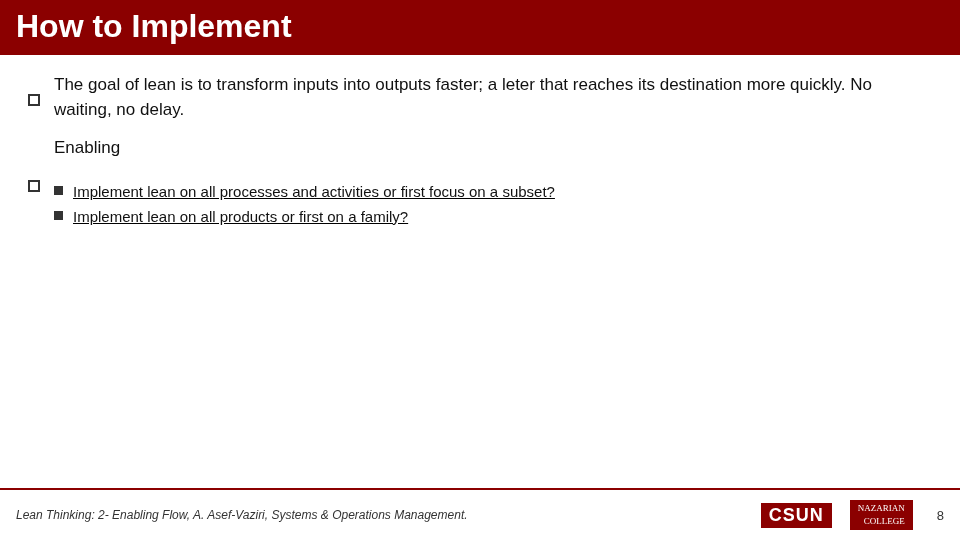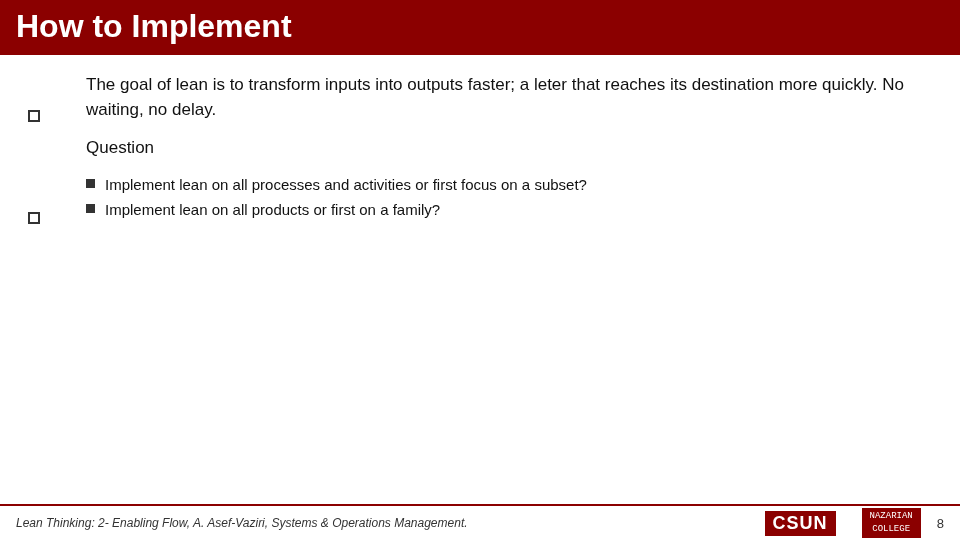--- a/index.html
+++ b/index.html
@@ -27,23 +27,22 @@
       font-family: Arial, sans-serif;
     }
 
     
     .content {
       padding: 18px 28px 10px 28px;
     }
 
     .bullet-item {
       display: flex;
-      align-items: flex-end;
+      align-items: center;
       margin-bottom: 14px;
-      gap: 32px;
     }
 
     .bullet-square {
       width: 12px;
       height: 12px;
       background: transparent;
       border: 2px solid #333;
       margin-top: 4px;
       margin-right: 14px;
       flex-shrink: 0;
@@ -51,22 +50,23 @@
 
     .bullet-text {
       font-size: 17px;
       line-height: 1.45;
       color: #111;
       font-family: Arial, sans-serif;
     }
 
     
     .sub-bullets {
-      margin-top: 13px;
+      margin-top: 20px;
       margin-left: 0;
+      text-decoration: underline;
     }
 
     .sub-bullet-item {
       display: flex;
       align-items: flex-start;
       margin-bottom: 4px;
     }
 
     .sub-bullet-square {
       width: 9px;
@@ -91,61 +91,61 @@
       color: #111;
       font-family: Arial, sans-serif;
     }
 
     
     .footer {
       position: absolute;
       bottom: 0;
       left: 0;
       right: 0;
-      height: 36px;
+      height: 52px;
       border-top: 2px solid #8B0000;
       display: flex;
       align-items: center;
       justify-content: space-between;
       padding: 0 16px;
       background: #fff;
     }
 
     .footer-text {
       font-size: 12px;
       font-style: italic;
       color: #333;
       font-family: Arial, sans-serif;
     }
 
     .footer-right {
       display: flex;
       align-items: center;
-      gap: 8px;
+      gap: 16px;
     }
 
     .csun-logo {
       background: #8B0000;
       color: white;
       font-weight: bold;
       font-size: 18px;
       font-family: Arial, sans-serif;
       padding: 2px 8px;
       letter-spacing: 1px;
     }
 
     .nazarian-block {
       background: #8B0000;
       color: white;
       font-size: 9px;
-      font-family: Liberation Mono, monospace;
+      font-family: Liberation Serif, serif;
       padding: 2px 8px;
       line-height: 1.4;
-      text-align: center;
-      margin-left: 18px;
+      text-align: right;
+      margin-left: 2px;
     }
 
     .page-num {
       font-size: 13px;
       color: #333;
       margin-left: 8px;
       font-family: Arial, sans-serif;
     }
   </style>
 </head>
@@ -158,21 +158,21 @@
 <div class="content">
 
   <div class="bullet-item">
     <div class="bullet-square"></div>
     <span class="bullet-text">The goal of lean is to transform inputs into outputs faster;  a leter that reaches its destination more quickly. No waiting, no delay.</span>
   </div>
 
   <div class="bullet-item">
     <div class="bullet-square"></div>
     <div>
-      <span class="bullet-text">Question</span>
+      <span class="bullet-text">Enabling</span>
       <div class="sub-bullets">
         <div class="sub-bullet-item">
           <div class="sub-bullet-square"></div>
           <span class="sub-bullet-text">Implement lean on all  processes and activities or  first focus on a subset?</span>
         </div>
         <div class="sub-bullet-item">
           <div class="sub-bullet-square"></div>
           <span class="sub-bullet-text">Implement lean on all products or first on a family?</span>
         </div>
       </div>

